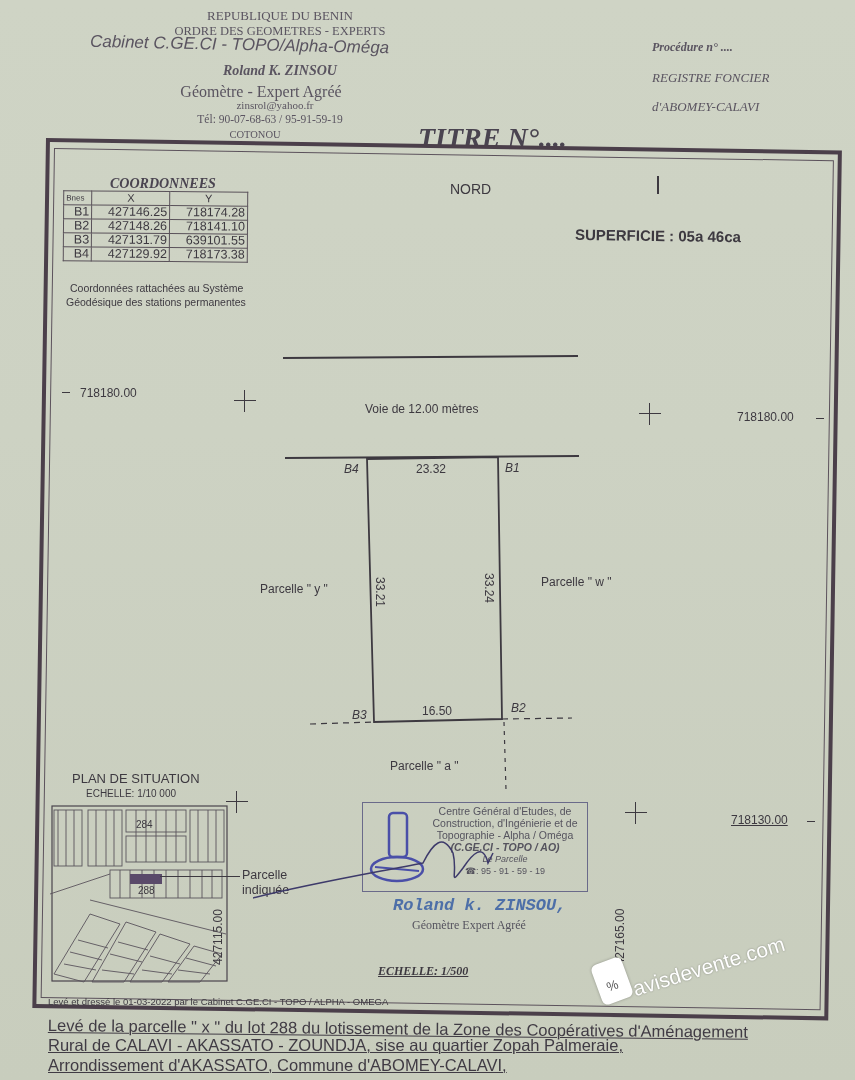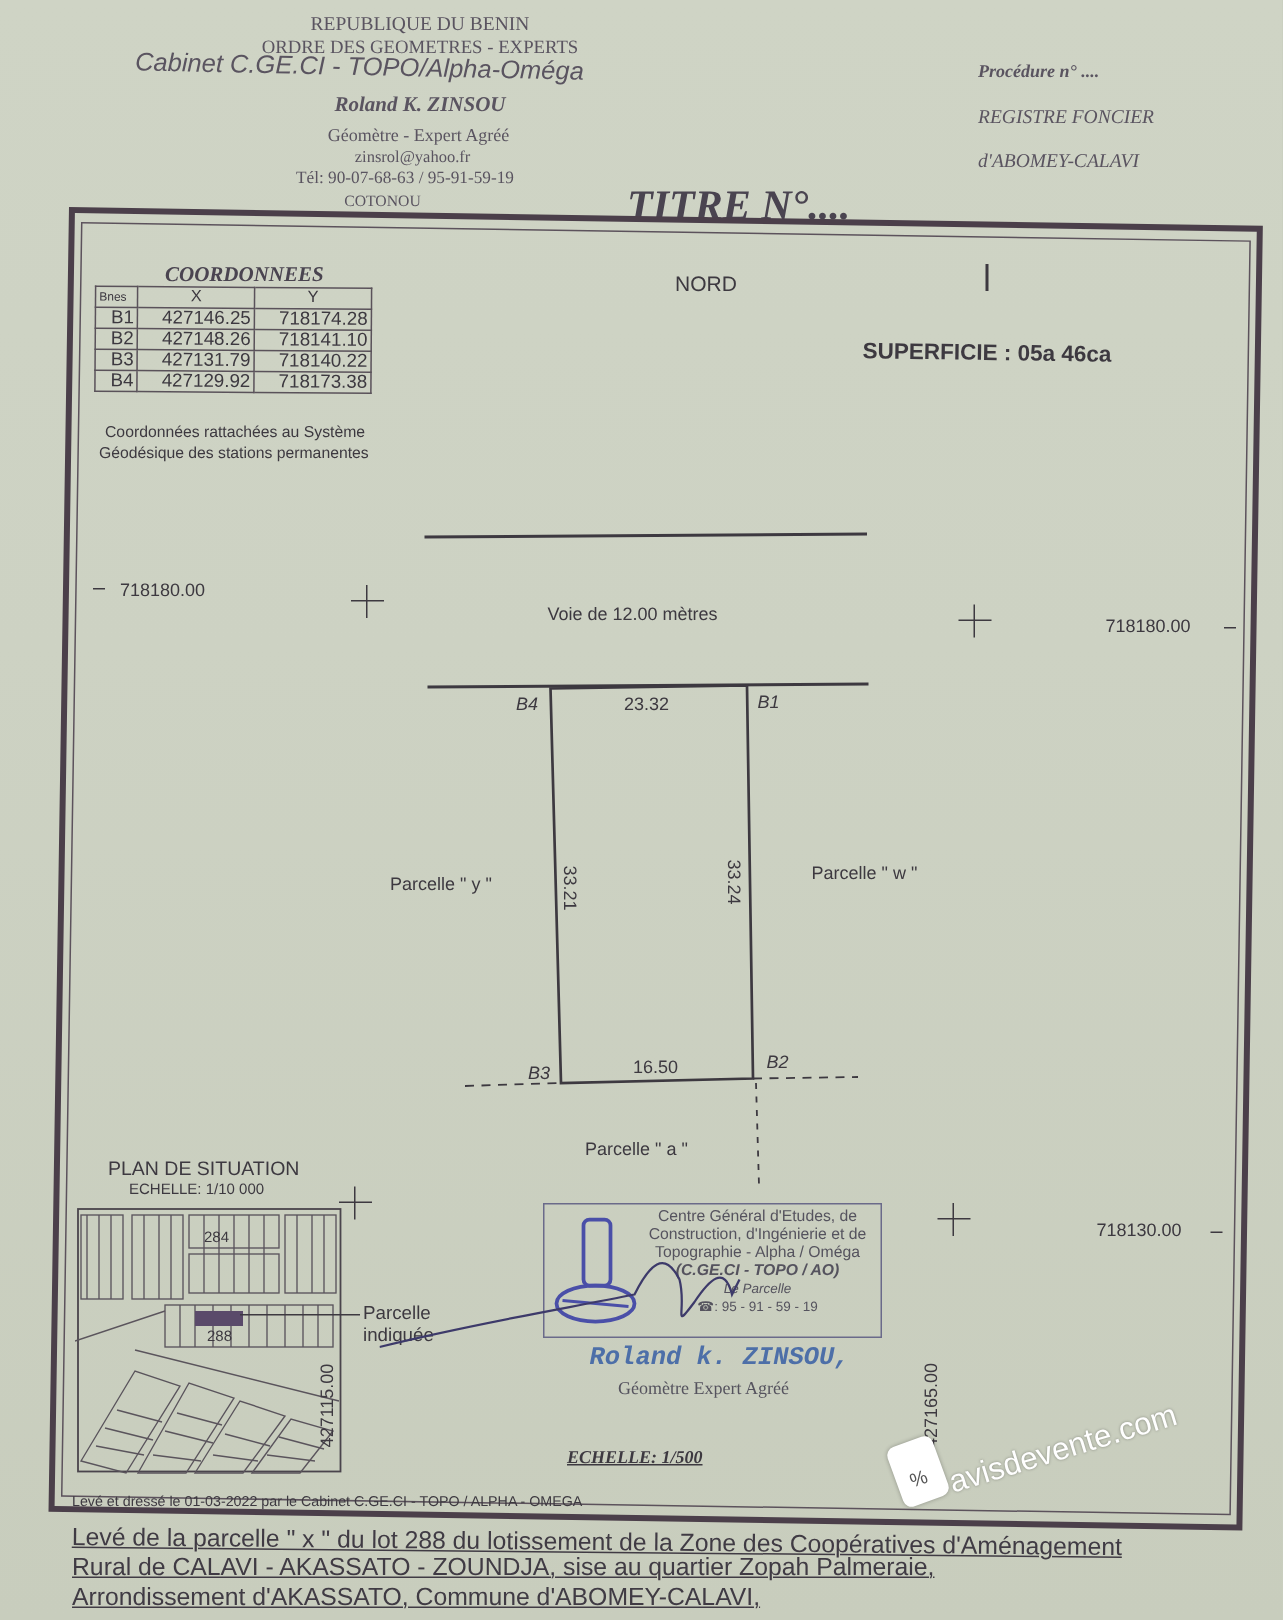--- a/index.html
+++ b/index.html
@@ -60,21 +60,21 @@
 </style>
 </head>
 <body>
 
 <div class="paper">
 
   <div class="abs hdr" style="left:150px;top:8px;width:260px;font-size:13px;">REPUBLIQUE DU BENIN</div>
   <div class="abs hdr" style="left:120px;top:24px;width:320px;font-size:12.5px;">ORDRE DES GEOMETRES - EXPERTS</div>
   <div class="abs" style="left:90px;top:35px;font-size:17px;font-style:italic;color:#5a5460;white-space:nowrap;transform:rotate(1.2deg);">Cabinet  C.GE.CI - TOPO/Alpha-Oméga</div>
   <div class="abs hdr" style="left:170px;top:63px;width:220px;font-size:14px;font-weight:bold;font-style:italic;">Roland  K.  ZINSOU</div>
-  <div class="abs hdr" style="left:164px;top:83px;width:230px;font-size:12px;">Géomètre - Expert Agréé</div>
+  <div class="abs hdr" style="left:146px;top:83px;width:230px;font-size:16px;">Géomètre - Expert Agréé</div>
   <div class="abs hdr" style="left:160px;top:99px;width:230px;font-size:11px;">zinsrol@yahoo.fr</div>
   <div class="abs hdr" style="left:140px;top:113px;width:260px;font-size:11.5px;">Tél: 90-07-68-63 / 95-91-59-19</div>
   <div class="abs hdr" style="left:190px;top:129px;width:130px;font-size:10.5px;">COTONOU</div>
 
   <div class="abs serif" style="left:652px;top:40px;font-size:12px;font-weight:bold;font-style:italic;color:#5a5460;">Procédure n° ....</div>
   <div class="abs serif" style="left:652px;top:70px;font-size:13px;font-style:italic;color:#5a5460;white-space:nowrap;">REGISTRE FONCIER</div>
   <div class="abs serif" style="left:652px;top:99px;font-size:13px;font-style:italic;color:#5a5460;white-space:nowrap;">d'ABOMEY-CALAVI</div>
 
   <div class="abs serif" style="left:418px;top:122px;font-size:28px;font-weight:bold;font-style:italic;color:#4a4450;white-space:nowrap;">TITRE  N°....</div>
 
@@ -100,21 +100,21 @@
       <td>718174.28</td>
     </tr>
     <tr>
       <td>B2</td>
       <td>427148.26</td>
       <td>718141.10</td>
     </tr>
     <tr>
       <td>B3</td>
       <td>427131.79</td>
-      <td>718140.22</td>
+      <td>639101.55</td>
     </tr>
     <tr>
       <td>B4</td>
       <td>427129.92</td>
       <td>718173.38</td>
     </tr>
   </tbody>
     </table>
   <div class="abs lbl" style="left:70px;top:282px;font-size:10.5px;">Coordonnées rattachées au Système</div>
   <div class="abs lbl" style="left:66px;top:296px;font-size:10.5px;">Géodésique des stations permanentes</div>
@@ -224,21 +224,21 @@
       <div style="font-size:9px;">☎: 95 - 91 - 59 - 19</div>
     </div>
     <svg class="abs" style="left:-110px;top:20px;" width="300" height="80">
       <path d="M0,75 C60,60 120,50 170,40 C180,20 190,10 200,30 C205,50 195,65 210,45 C220,30 230,20 235,40 L240,30" fill="none" stroke="#3d3a6a" stroke-width="1.5"></path>
     </svg>
   </div>
   <div class="abs" style="left:393px;top:896px;font-family:'Liberation Mono', monospace;font-size:17px;font-weight:bold;font-style:italic;color:#4d6fa8;white-space:nowrap;">Roland k. ZINSOU,</div>
   <div class="abs serif" style="left:412px;top:918px;font-size:12px;color:#55535e;white-space:nowrap;">Géomètre Expert Agréé</div>
 
   <div class="cross" style="left:625px;top:802px;"></div>
-  <div class="abs lbl" style="left:731px;top:813px;">718130.00</div>
+  <div class="abs lbl" style="left:731px;top:813px;text-decoration:underline;">718130.00</div>
   <div class="line" style="left:807px;top:821px;width:8px;height:1.2px;"></div>
   <div class="abs lbl" style="left:592px;top:930px;transform:rotate(-90deg);font-size:12px;">427165.00</div>
 
   <div class="abs serif under" style="left:378px;top:964px;font-size:12px;font-weight:bold;font-style:italic;color:#3d3940;">ECHELLE: 1/500</div>
 
   <div class="abs lbl" style="left:48px;top:996px;font-size:9.5px;">Levé et dressé le 01-03-2022 par le Cabinet C.GE.CI - TOPO / ALPHA - OMEGA</div>
   <div class="abs desc" style="left:48px;top:1016px;transform:rotate(0.55deg);transform-origin:0 0;">Levé de la parcelle " x " du lot 288 du lotissement de la Zone des Coopératives d'Aménagement</div>
   <div class="abs desc" style="left:48px;top:1036px;">Rural de CALAVI - AKASSATO - ZOUNDJA, sise au quartier Zopah Palmeraie,</div>
   <div class="abs desc" style="left:48px;top:1056px;">Arrondissement d'AKASSATO, Commune  d'ABOMEY-CALAVI,</div>
 

